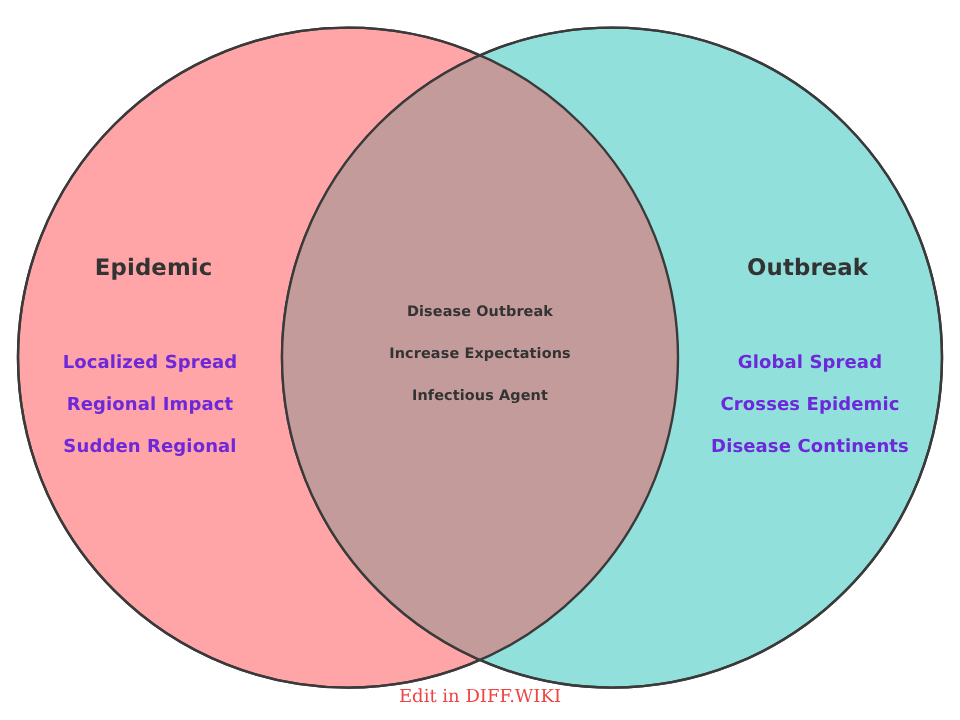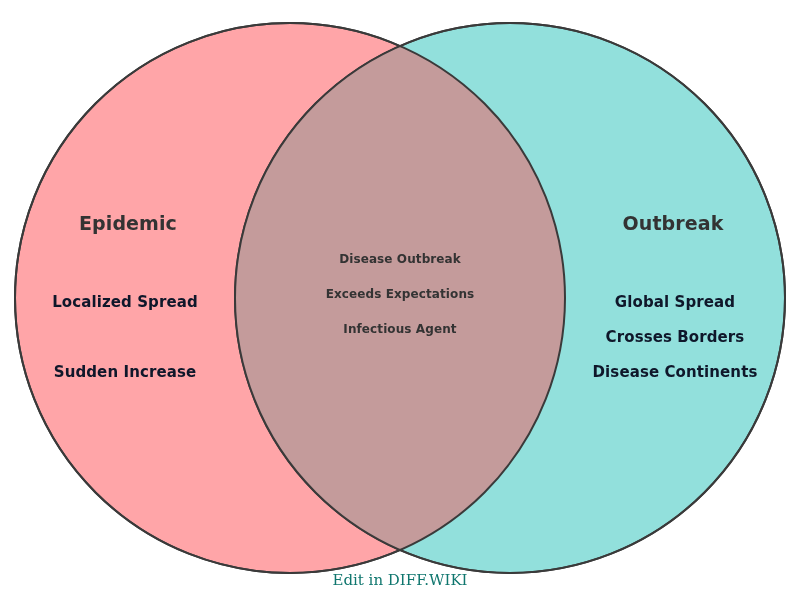--- a/index.html
+++ b/index.html
@@ -54,21 +54,21 @@
     letter-spacing: 0.1px;
     white-space: nowrap;
     transform: translate(-50%, -50%);
   }
 
   .set-item {
     position: absolute;
     text-align: center;
     font-weight: bold;
     font-size: 15px;
-    color: #0f172a;
+    color: #6d28d9;
     letter-spacing: 0.1px;
     white-space: nowrap;
     transform: translate(-50%, -50%);
   }
 
   .shared-item {
     position: absolute;
     text-align: center;
     font-weight: bold;
     font-size: 12px;
@@ -78,21 +78,21 @@
     transform: translate(-50%, -50%);
   }
 
   .footer-note {
     position: absolute;
     left: 400px;
     top: 580px;
     transform: translate(-50%, -50%);
     font-family: "DejaVu Serif", "Liberation Serif", serif;
     font-size: 15px;
-    color: #0f766e;
+    color: #ef4444;
     white-space: nowrap;
     text-decoration: none;
   }
 </style>
 </head>
 <body>
 
 <div id="venn-root">
 
   <svg class="venn-svg" viewBox="0 0 800 600">
@@ -112,28 +112,29 @@
 
     <circle cx="290" cy="298" r="275" fill="none" stroke="#3a3a3a" stroke-width="2"></circle>
     <circle cx="510" cy="298" r="275" fill="none" stroke="#3a3a3a" stroke-width="2"></circle>
   </svg>
 
   <div class="text-layer">
 
     <div class="set-title" style="left:128px; top:223px;">Epidemic</div>
 
     <div class="set-item" style="left:125px; top:302px;">Localized Spread</div>
-    <div class="set-item" style="left:125px; top:372px;">Sudden Increase</div>
+    <div class="set-item" style="left:125px; top:337px;">Regional Impact</div>
+    <div class="set-item" style="left:125px; top:372px;">Sudden Regional</div>
 
     <div class="set-title" style="left:673px; top:223px;">Outbreak</div>
 
     <div class="set-item" style="left:675px; top:302px;">Global Spread</div>
-    <div class="set-item" style="left:675px; top:337px;">Crosses Borders</div>
+    <div class="set-item" style="left:675px; top:337px;">Crosses Epidemic</div>
     <div class="set-item" style="left:675px; top:372px;">Disease Continents</div>
 
     <div class="shared-item" style="left:400px; top:259px;">Disease Outbreak</div>
-    <div class="shared-item" style="left:400px; top:294px;">Exceeds Expectations</div>
+    <div class="shared-item" style="left:400px; top:294px;">Increase Expectations</div>
     <div class="shared-item" style="left:400px; top:329px;">Infectious Agent</div>
 
     <a class="footer-note" href="#">Edit in DIFF.WIKI</a>
 
   </div>
 </div>
 
 </body></html>

